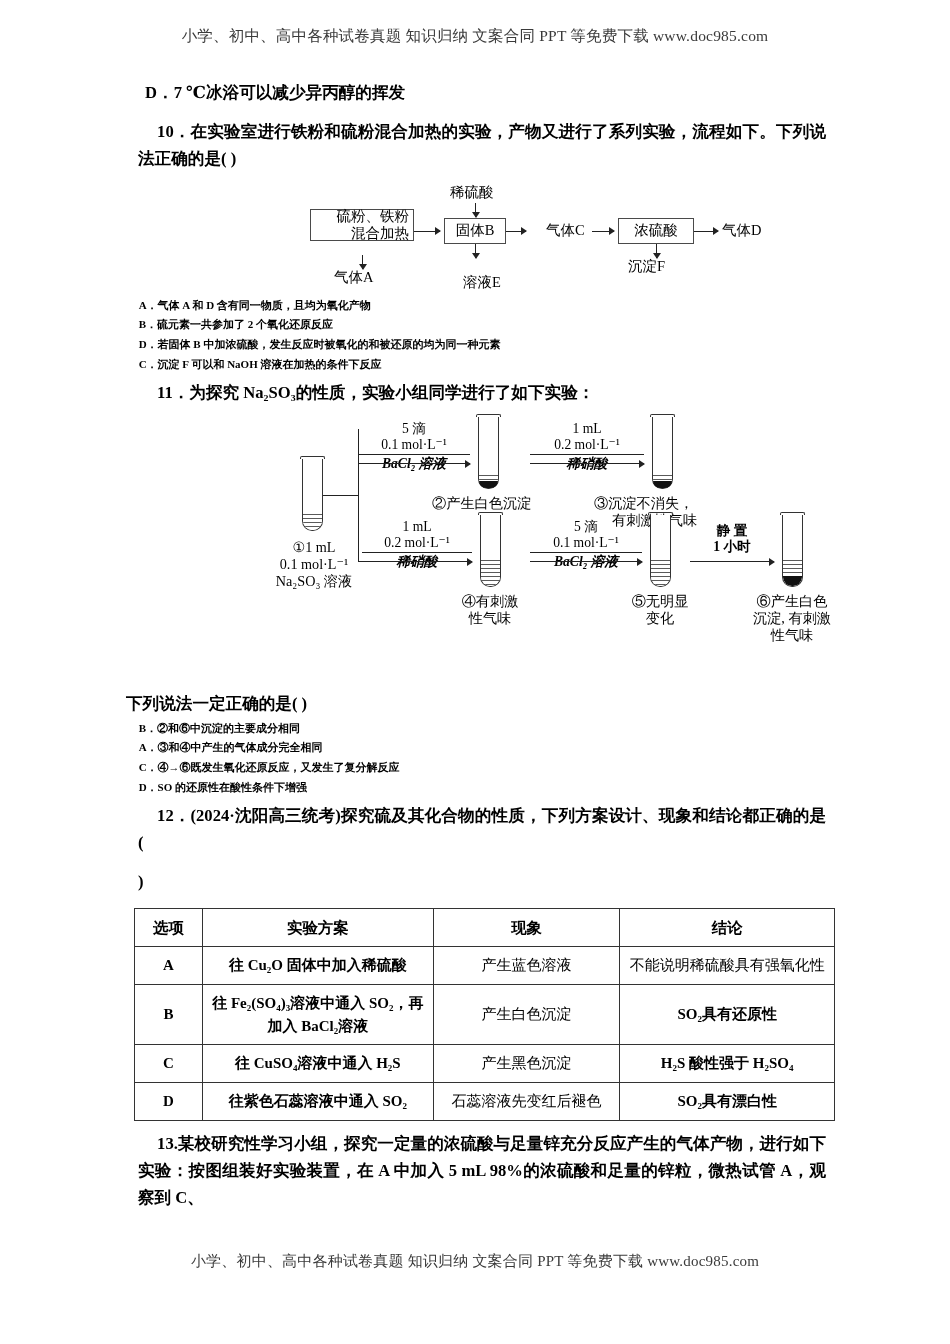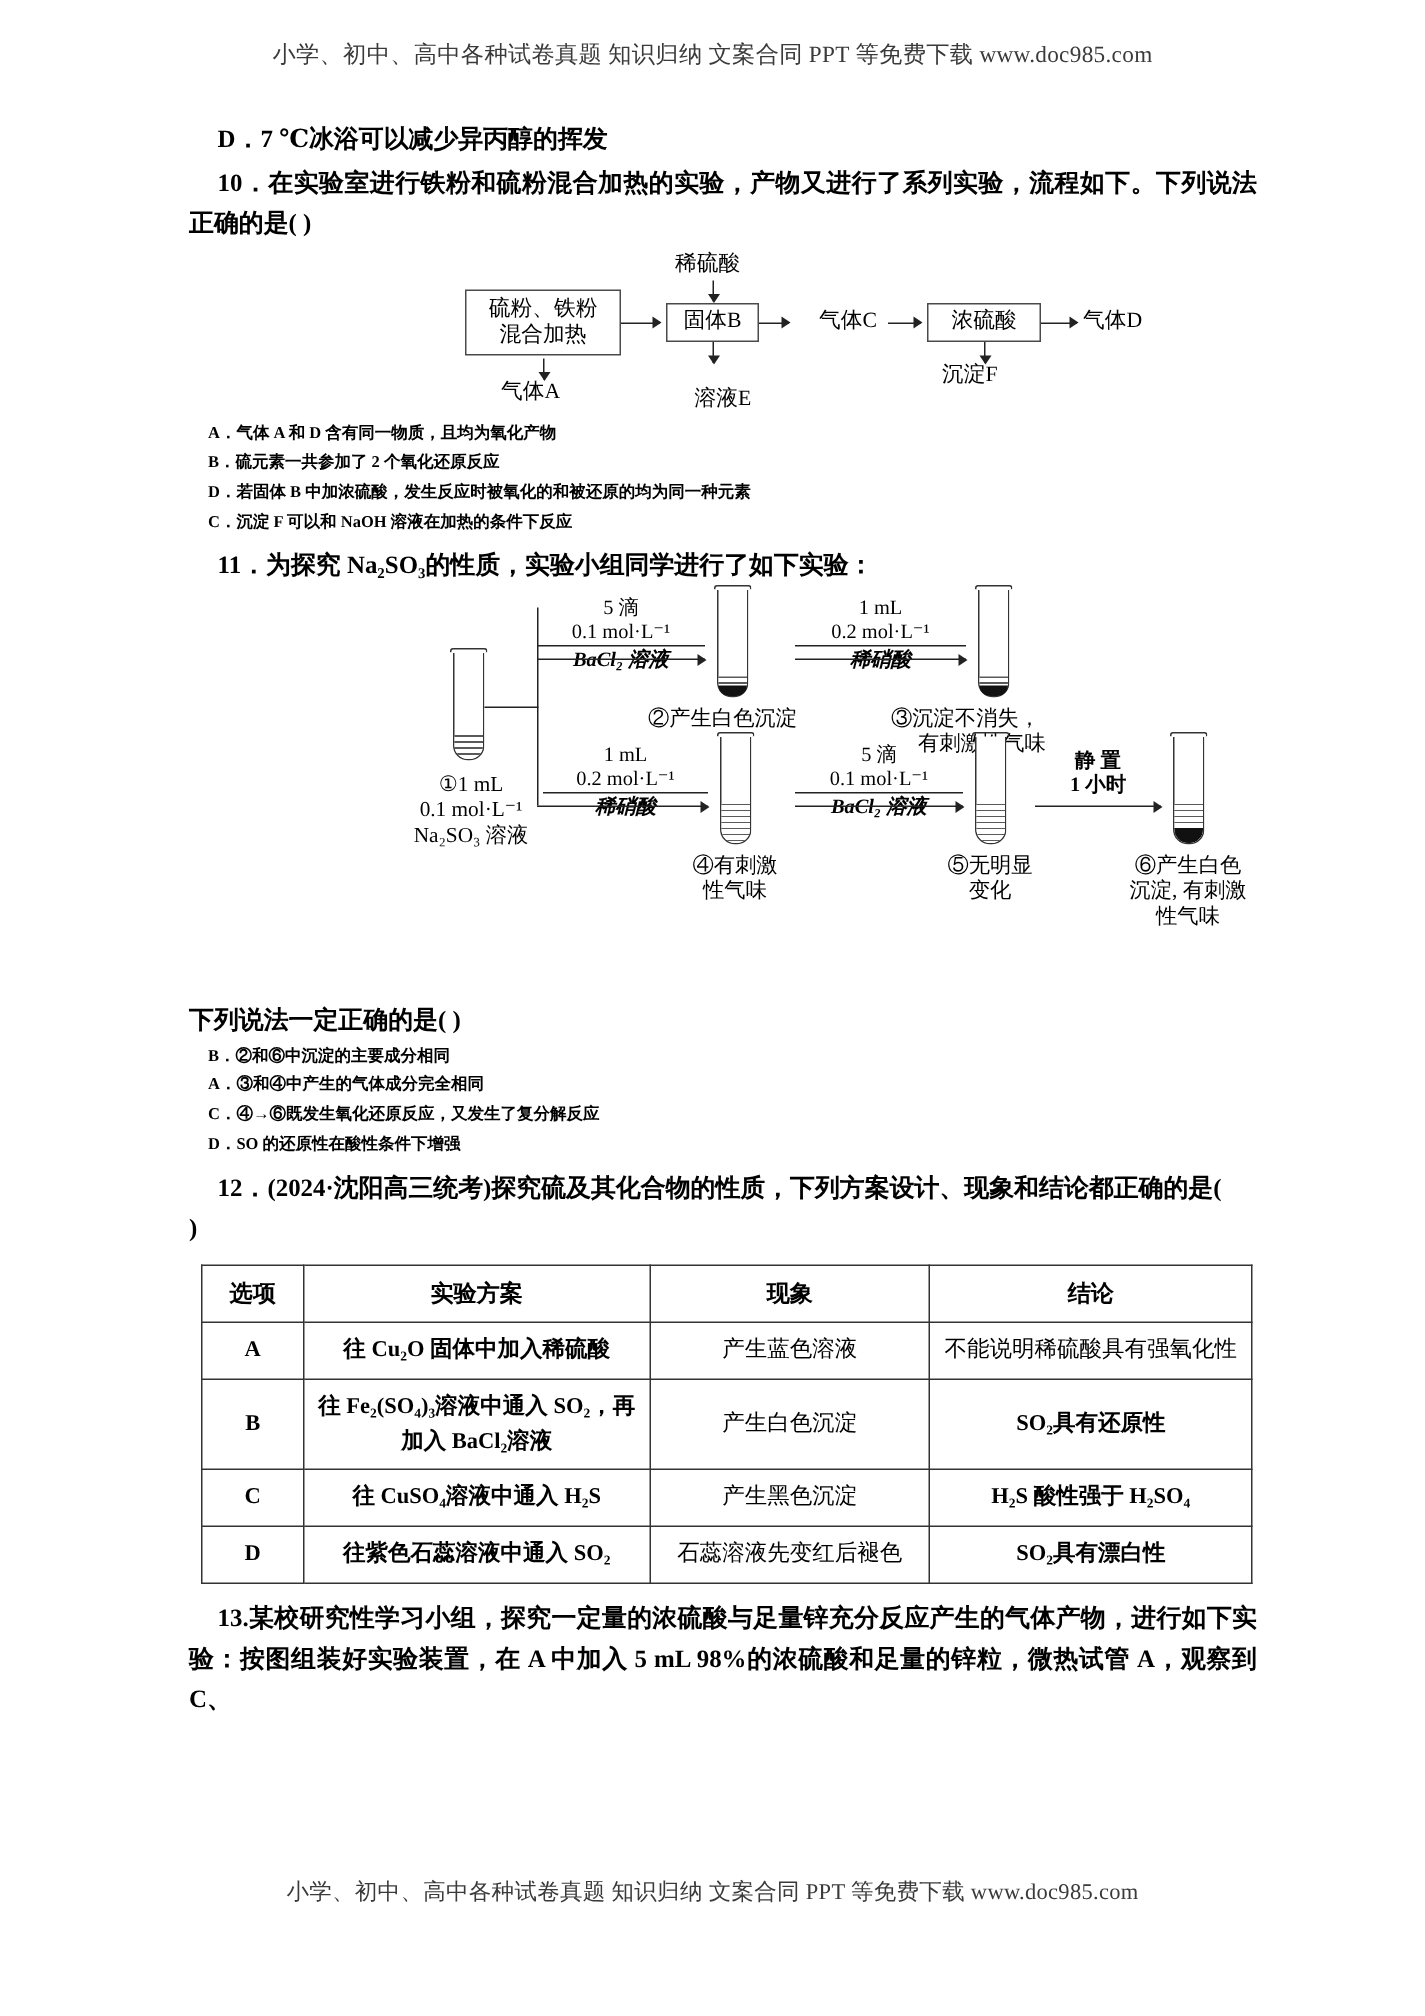--- a/index.html
+++ b/index.html
@@ -57,21 +57,21 @@
     font-weight: bold;
     line-height: 1.62;
     margin: 0 0 2px 0;
     text-indent: 1.15em;
   }
   .q-stem { margin-bottom: 4px; }
   .hang {
     font-size: 16.6px;
     font-weight: bold;
     line-height: 1.62;
-    margin: 0;
+    margin: 12px;
     text-align: justify;
   }
 
   
   .flow {
     position: relative;
     height: 104px;
     margin: 6px 0 8px 0;
     font-weight: normal;
   }
@@ -249,21 +249,21 @@
   <div class="watermark top">小学、初中、高中各种试卷真题 知识归纳 文案合同 PPT 等免费下载  www.doc985.com</div>
 
   <div class="content">
 
     <p class="para indent">D．7 ℃冰浴可以减少异丙醇的挥发</p>
 
     <p class="hang q-stem" style="text-indent:1.15em;">10．在实验室进行铁粉和硫粉混合加热的实验，产物又进行了系列实验，流程如下。下列说法正确的是(    )</p>
 
     <div class="flow">
 
-      <div class="fbox" style="left:184px; top:24px; width:104px; height:44px;">
+      <div class="fbox" style="left:184px; top:24px; width:104px; height:32px;align-items:flex-end;">
         <span>硫粉、铁粉</span>
         <span>混合加热</span>
       </div>
 
       <div class="arrow-v" style="left:236px; top:70px; height:14px;"></div>
       <div class="flabel" style="left:208px; top:85px;">气体A</div>
 
       <div class="arrow-h" style="left:288px; top:46px; width:26px;"></div>
 
       <div class="flabel" style="left:324px; top:0px;text-align:center;">稀硫酸</div>

